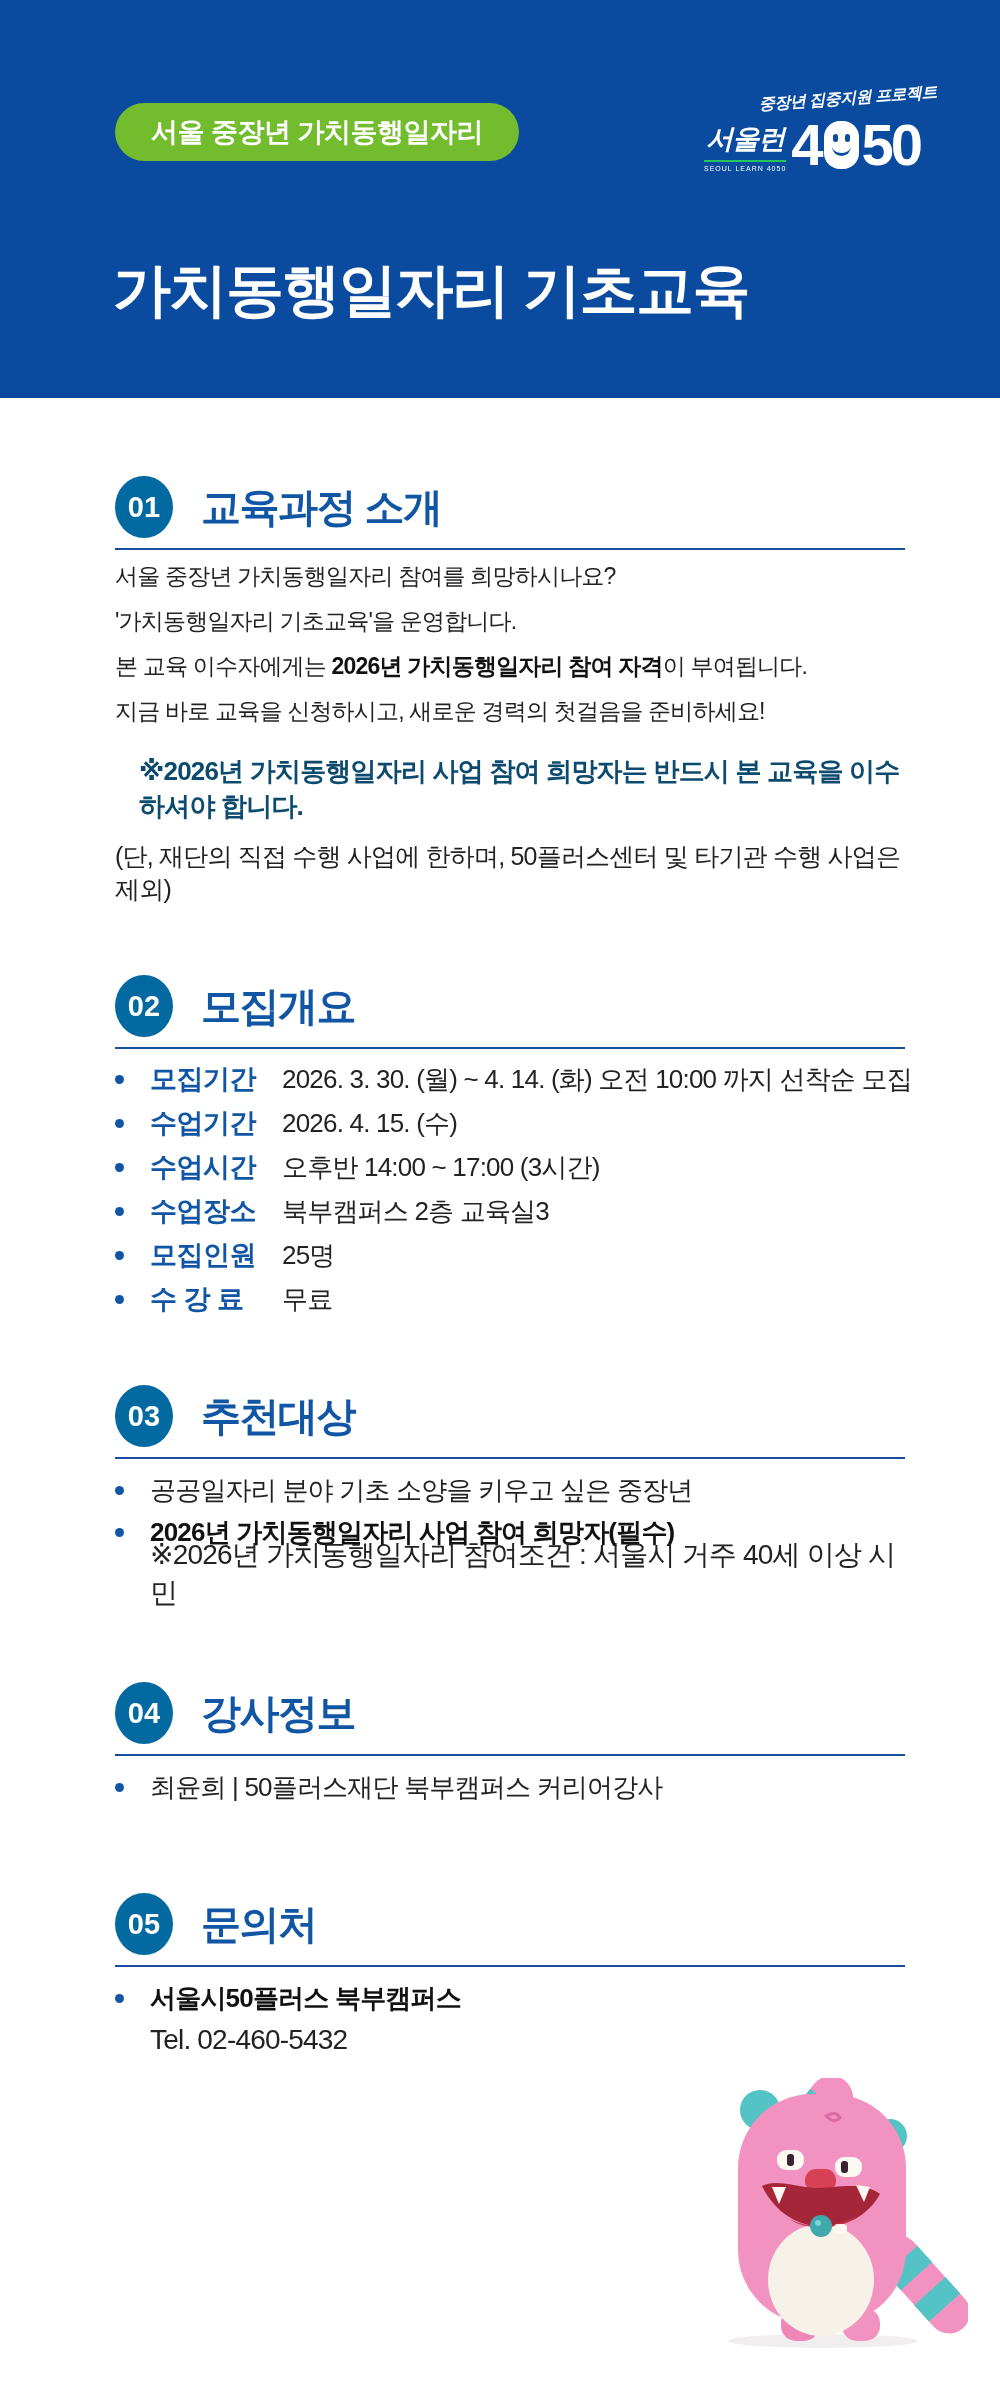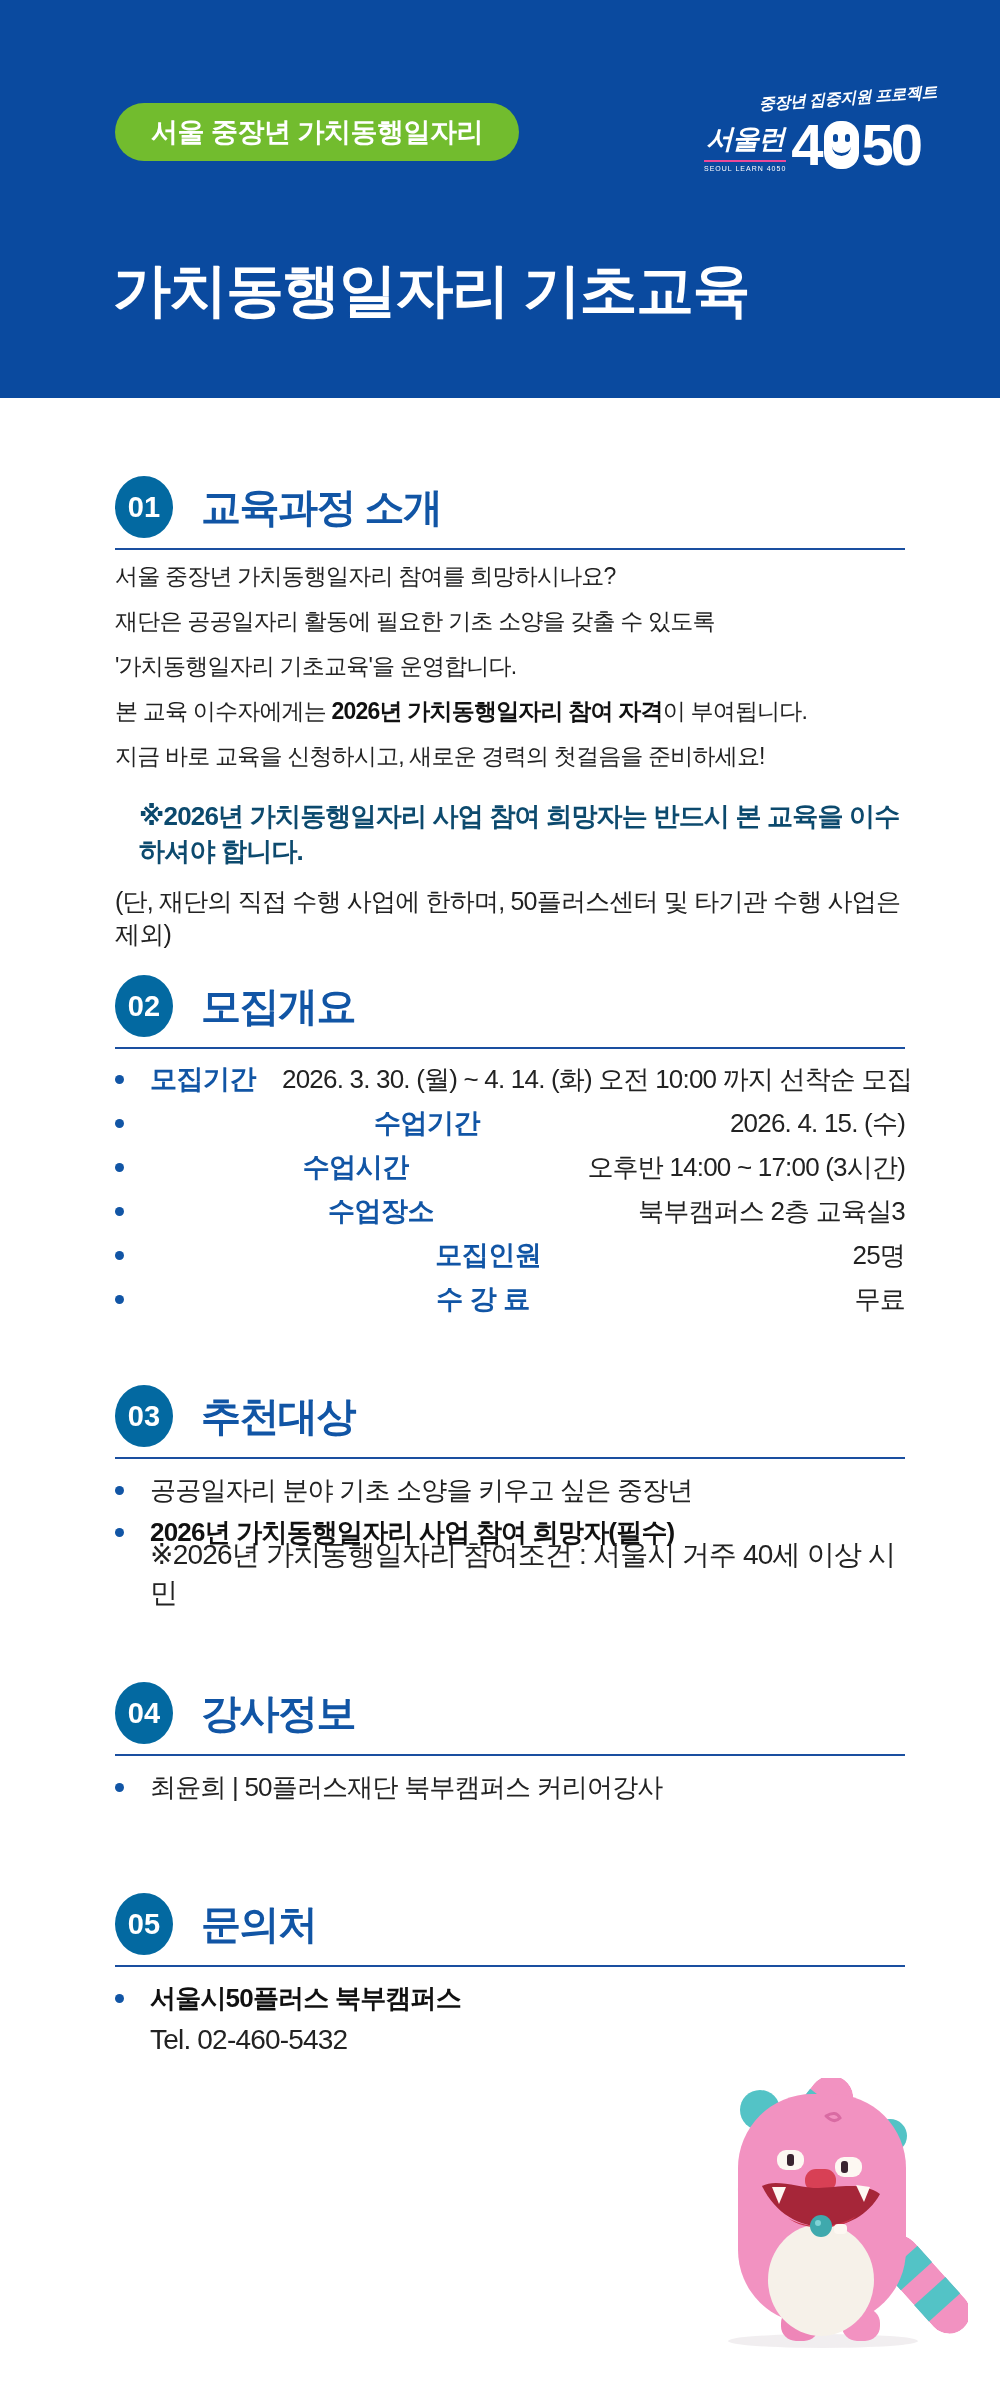--- a/index.html
+++ b/index.html
@@ -16,21 +16,21 @@
   .hero-title { position:absolute; left:113px; top:252px; color:#ffffff; font-size:58px;
       font-weight:900; letter-spacing:-1.5px; }
 
   
   .hero-logo { position:absolute; right:56px; top:90px; width:240px; color:#fff; }
   .logo-tagline { font-size:16px; font-weight:700; text-align:center; padding-left:48px;
       transform:rotate(-4deg); font-style:italic; letter-spacing:-0.5px; }
   .logo-row { display:flex; align-items:flex-end; margin-top:5px; }
   .logo-kr { text-align:center; margin-right:5px; padding-bottom:2px; }
   .logo-kr-main { font-size:27px; font-weight:900; font-style:italic; letter-spacing:-1px;
-      border-bottom:2px solid #ec4899; padding:0 2px 3px 2px; }
+      border-bottom:2px solid #22c55e; padding:0 2px 3px 2px; }
   .logo-kr-sub { font-size:7px; letter-spacing:1px; margin-top:3px; white-space:nowrap; }
   .logo-4050 { display:flex; align-items:center; font-size:58px; font-weight:900;
       line-height:1; letter-spacing:-3px; }
   .logo-zero { width:35px; height:48px; background:#ffffff; border-radius:16px;
       position:relative; margin:0 3px; }
   .logo-zero .eye { position:absolute; top:13px; width:5px; height:8px; background:#0a4a9f; border-radius:3px; }
   .logo-zero .eye.l { left:9px; } .logo-zero .eye.r { right:9px; }
   .logo-zero .smile { position:absolute; left:8px; top:24px; width:19px; height:11px;
       border-bottom:3px solid #0a4a9f; border-radius:0 0 12px 12px; }
 
@@ -47,21 +47,21 @@
   #sec-target     { top:1385px; }
   #sec-instructor { top:1682px; }
   #sec-contact    { top:1893px; }
 
   .para { margin-top:4px; font-size:23px; line-height:45px; color:#222; letter-spacing:-0.8px; }
   .para b { font-weight:700; color:#111;text-align:right; }
   .note1 { margin-top:20px; font-size:26px; font-weight:700; color:#0c4a6e; letter-spacing:-0.8px;margin-left:24px; }
   .note2 { margin-top:16px; font-size:25px; color:#222; letter-spacing:-0.8px; }
 
   .kv-list { margin-top:8px; }
-  .kv { display:flex; align-items:center; height:44px;justify-content:space-between; }
+  .kv { display:flex; align-items:center; height:44px; }
   .dot { width:9px; height:9px; border-radius:50%; background:#1155a5; margin-right:26px; flex:none; }
   .kv-label { width:118px; color:#1155a5; font-weight:800; font-size:27px; letter-spacing:-0.5px; flex:none; }
   .kv-value { font-size:26px; color:#222; margin-left:14px; letter-spacing:-0.8px; white-space:nowrap; }
 
   .bul-list { margin-top:10px; }
   .bul { display:flex; align-items:center; height:42px; font-size:26px; color:#222; letter-spacing:-0.8px; }
   .bul.bold { font-weight:800; color:#111; }
   .subnote { margin-left:35px; font-size:28px; color:#222; letter-spacing:-0.8px;
       height:42px; display:flex; align-items:center; }
 
@@ -99,21 +99,20 @@
   </header>
 
   <section class="sec" id="sec-intro">
     <div class="sec-head">
       <div class="sec-num">01</div>
       <div class="sec-title">교육과정 소개</div>
     </div>
     <div class="sec-rule"></div>
     <div class="para">
       <div>서울 중장년 가치동행일자리 참여를 희망하시나요?</div>
-      <div>재단은 공공일자리 활동에 필요한 기초 소양을 갖출 수 있도록</div>
       <div>'가치동행일자리 기초교육'을 운영합니다.</div>
       <div><span>본 교육 이수자에게는 </span><b>2026년 가치동행일자리 참여 자격</b><span>이 부여됩니다.</span></div>
       <div>지금 바로 교육을 신청하시고, 새로운 경력의 첫걸음을 준비하세요!</div>
     </div>
     <div class="note1">※2026년 가치동행일자리 사업 참여 희망자는 반드시 본 교육을 이수하셔야 합니다.</div>
     <div class="note2">(단, 재단의 직접 수행 사업에 한하며, 50플러스센터 및 타기관 수행 사업은 제외)</div>
   </section>
 
   <section class="sec" id="sec-overview">
     <div class="sec-head">

